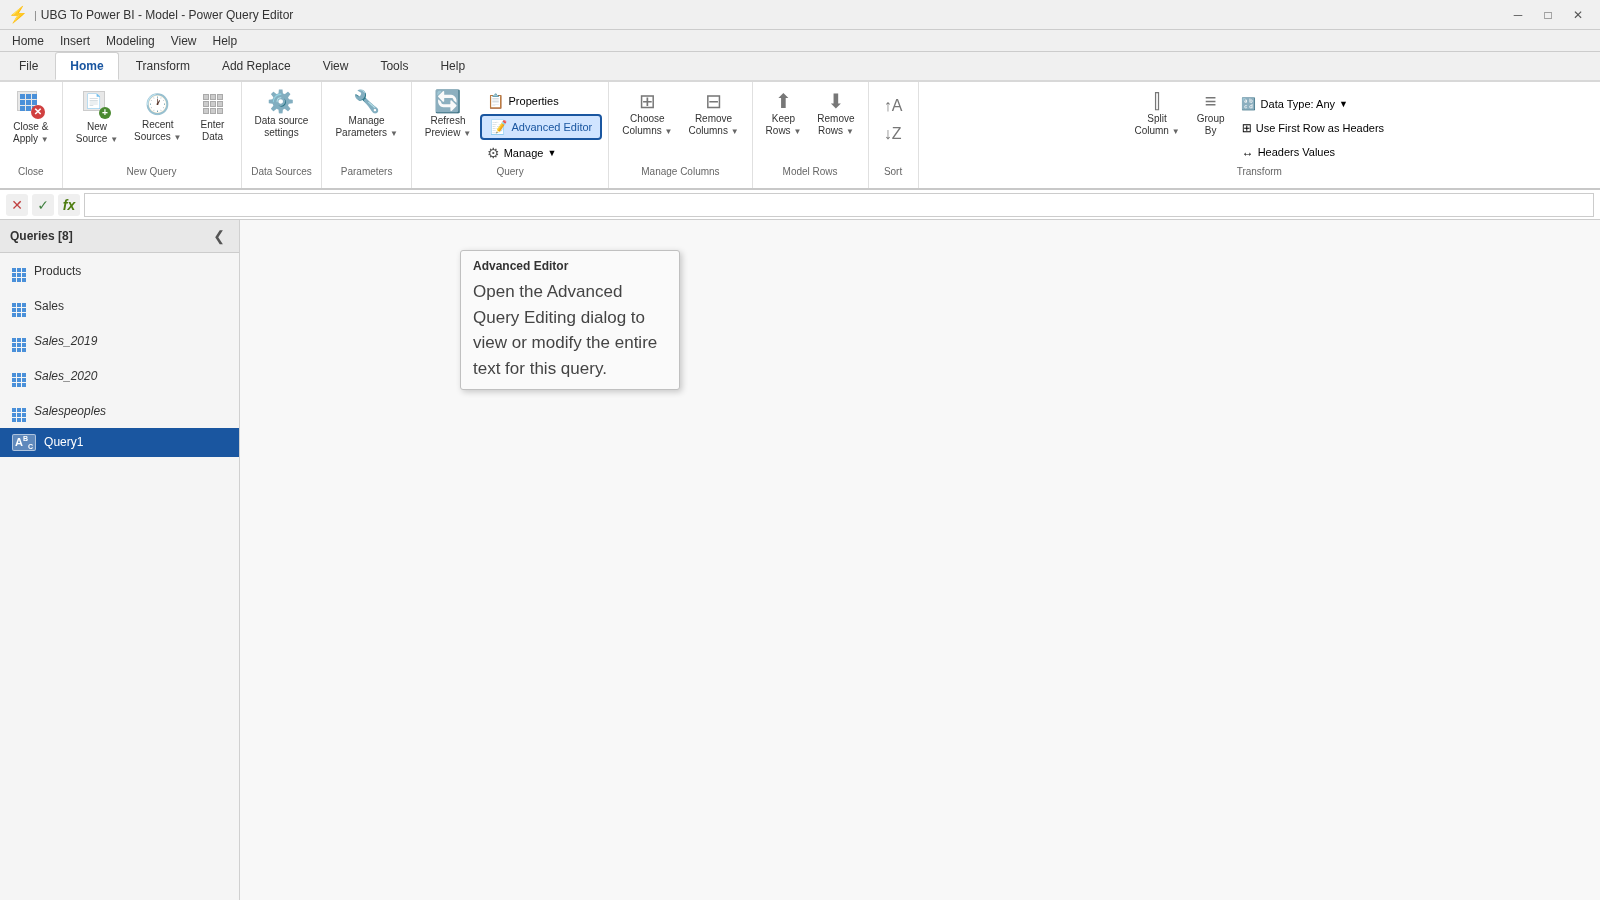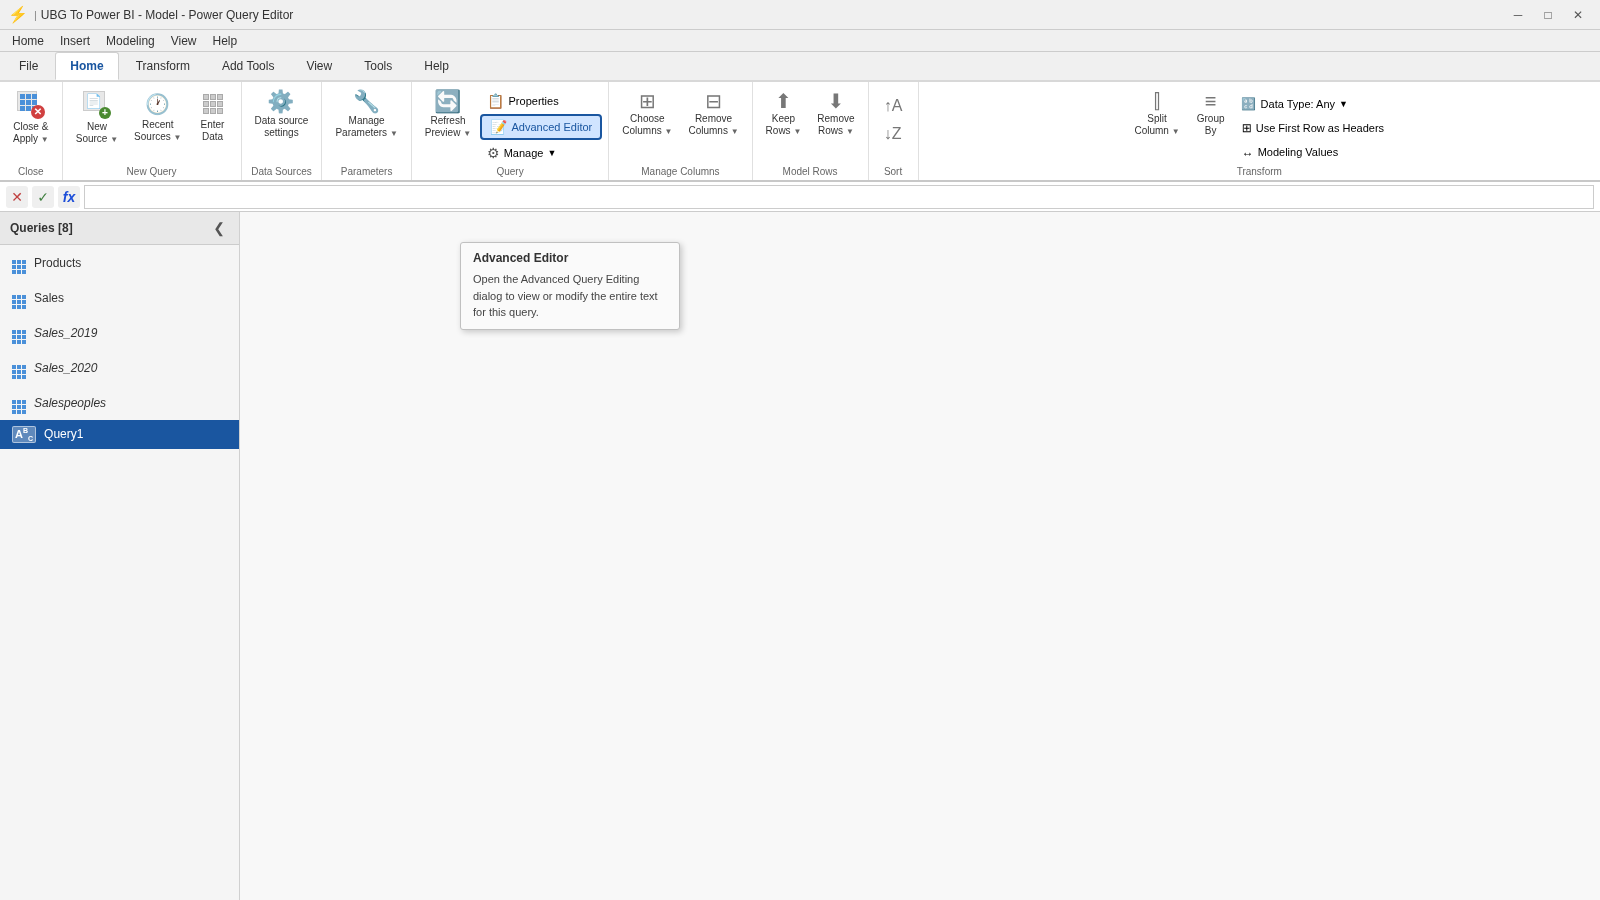--- a/index.html
+++ b/index.html
@@ -100,21 +100,21 @@
     .ribbon-group-content {
       display: flex;
       align-items: flex-start;
       flex: 1;
       gap: 2px;
     }
     .ribbon-group-label {
       font-size: 10px;
       color: #666;
       margin-top: auto;
-      padding: 2px 0 3px 0;
+      padding: 2px 0 11px 0;
       text-align: center;
     }
     .ribbon-btn {
       display: flex;
       flex-direction: column;
       align-items: center;
       justify-content: flex-start;
       padding: 4px 6px;
       cursor: pointer;
       border: 1px solid transparent;
@@ -167,21 +167,21 @@
       padding: 0 6px;
       gap: 4px;
     }
     .formula-btn {
       width: 22px; height: 22px;
       display: flex; align-items: center; justify-content: center;
       cursor: pointer;
       border: 1px solid transparent;
       border-radius: 3px;
       font-size: 14px;
-      color: #1d4ed8;
+      color: #4d7c0f;
     }
     .formula-input {
       flex: 1;
       border: 1px solid #ccc;
       outline: none;
       padding: 2px 6px;
       font-size: 12px;
       height: 24px;
       background: white;
     }
@@ -271,21 +271,21 @@
       box-shadow: 2px 2px 6px rgba(0,0,0,0.2);
       z-index: 100;
     }
     .tooltip-title {
       font-size: 12px;
       font-weight: 600;
       color: #333;
       margin-bottom: 6px;
     }
     .tooltip-text {
-      font-size: 11px;
+      font-size: 17px;
       color: #444;
       line-height: 1.5;
     }
 
     
     .manage-group {
       background: #d0e4ff;
       border: 2px solid #1a56a0;
       border-radius: 4px;
       padding: 2px 4px;
@@ -312,21 +312,21 @@
   <span class="menu-item">Insert</span>
   <span class="menu-item">Modeling</span>
   <span class="menu-item">View</span>
   <span class="menu-item">Help</span>
 </div>
 
 <div class="ribbon-tabs">
   <div class="ribbon-tab">File</div>
   <div class="ribbon-tab active">Home</div>
   <div class="ribbon-tab">Transform</div>
-  <div class="ribbon-tab">Add Tools</div>
+  <div class="ribbon-tab">Add Replace</div>
   <div class="ribbon-tab">View</div>
   <div class="ribbon-tab">Tools</div>
   <div class="ribbon-tab">Help</div>
 </div>
 
 <div class="ribbon">
 
   <div class="ribbon-group">
     <div class="ribbon-group-content">
       <div class="ribbon-btn">
@@ -500,21 +500,21 @@
           <span style="font-size:12px;">🔡</span>
           <span>Data Type: Any</span>
           <span style="font-size:9px;">▼</span>
         </div>
         <div class="ribbon-btn-sm">
           <span style="font-size:12px;">⊞</span>
           <span>Use First Row as Headers</span>
         </div>
         <div class="ribbon-btn-sm">
           <span style="font-size:12px;">↔</span>
-          <span>Modeling Values</span>
+          <span>Headers Values</span>
         </div>
       </div>
     </div>
     <div class="ribbon-group-label">Transform</div>
   </div>
 </div>
 
 <div class="formula-bar">
   <button class="formula-btn" style="color:#c04040;">✕</button>
   <button class="formula-btn" style="color:#408040;">✓</button>

